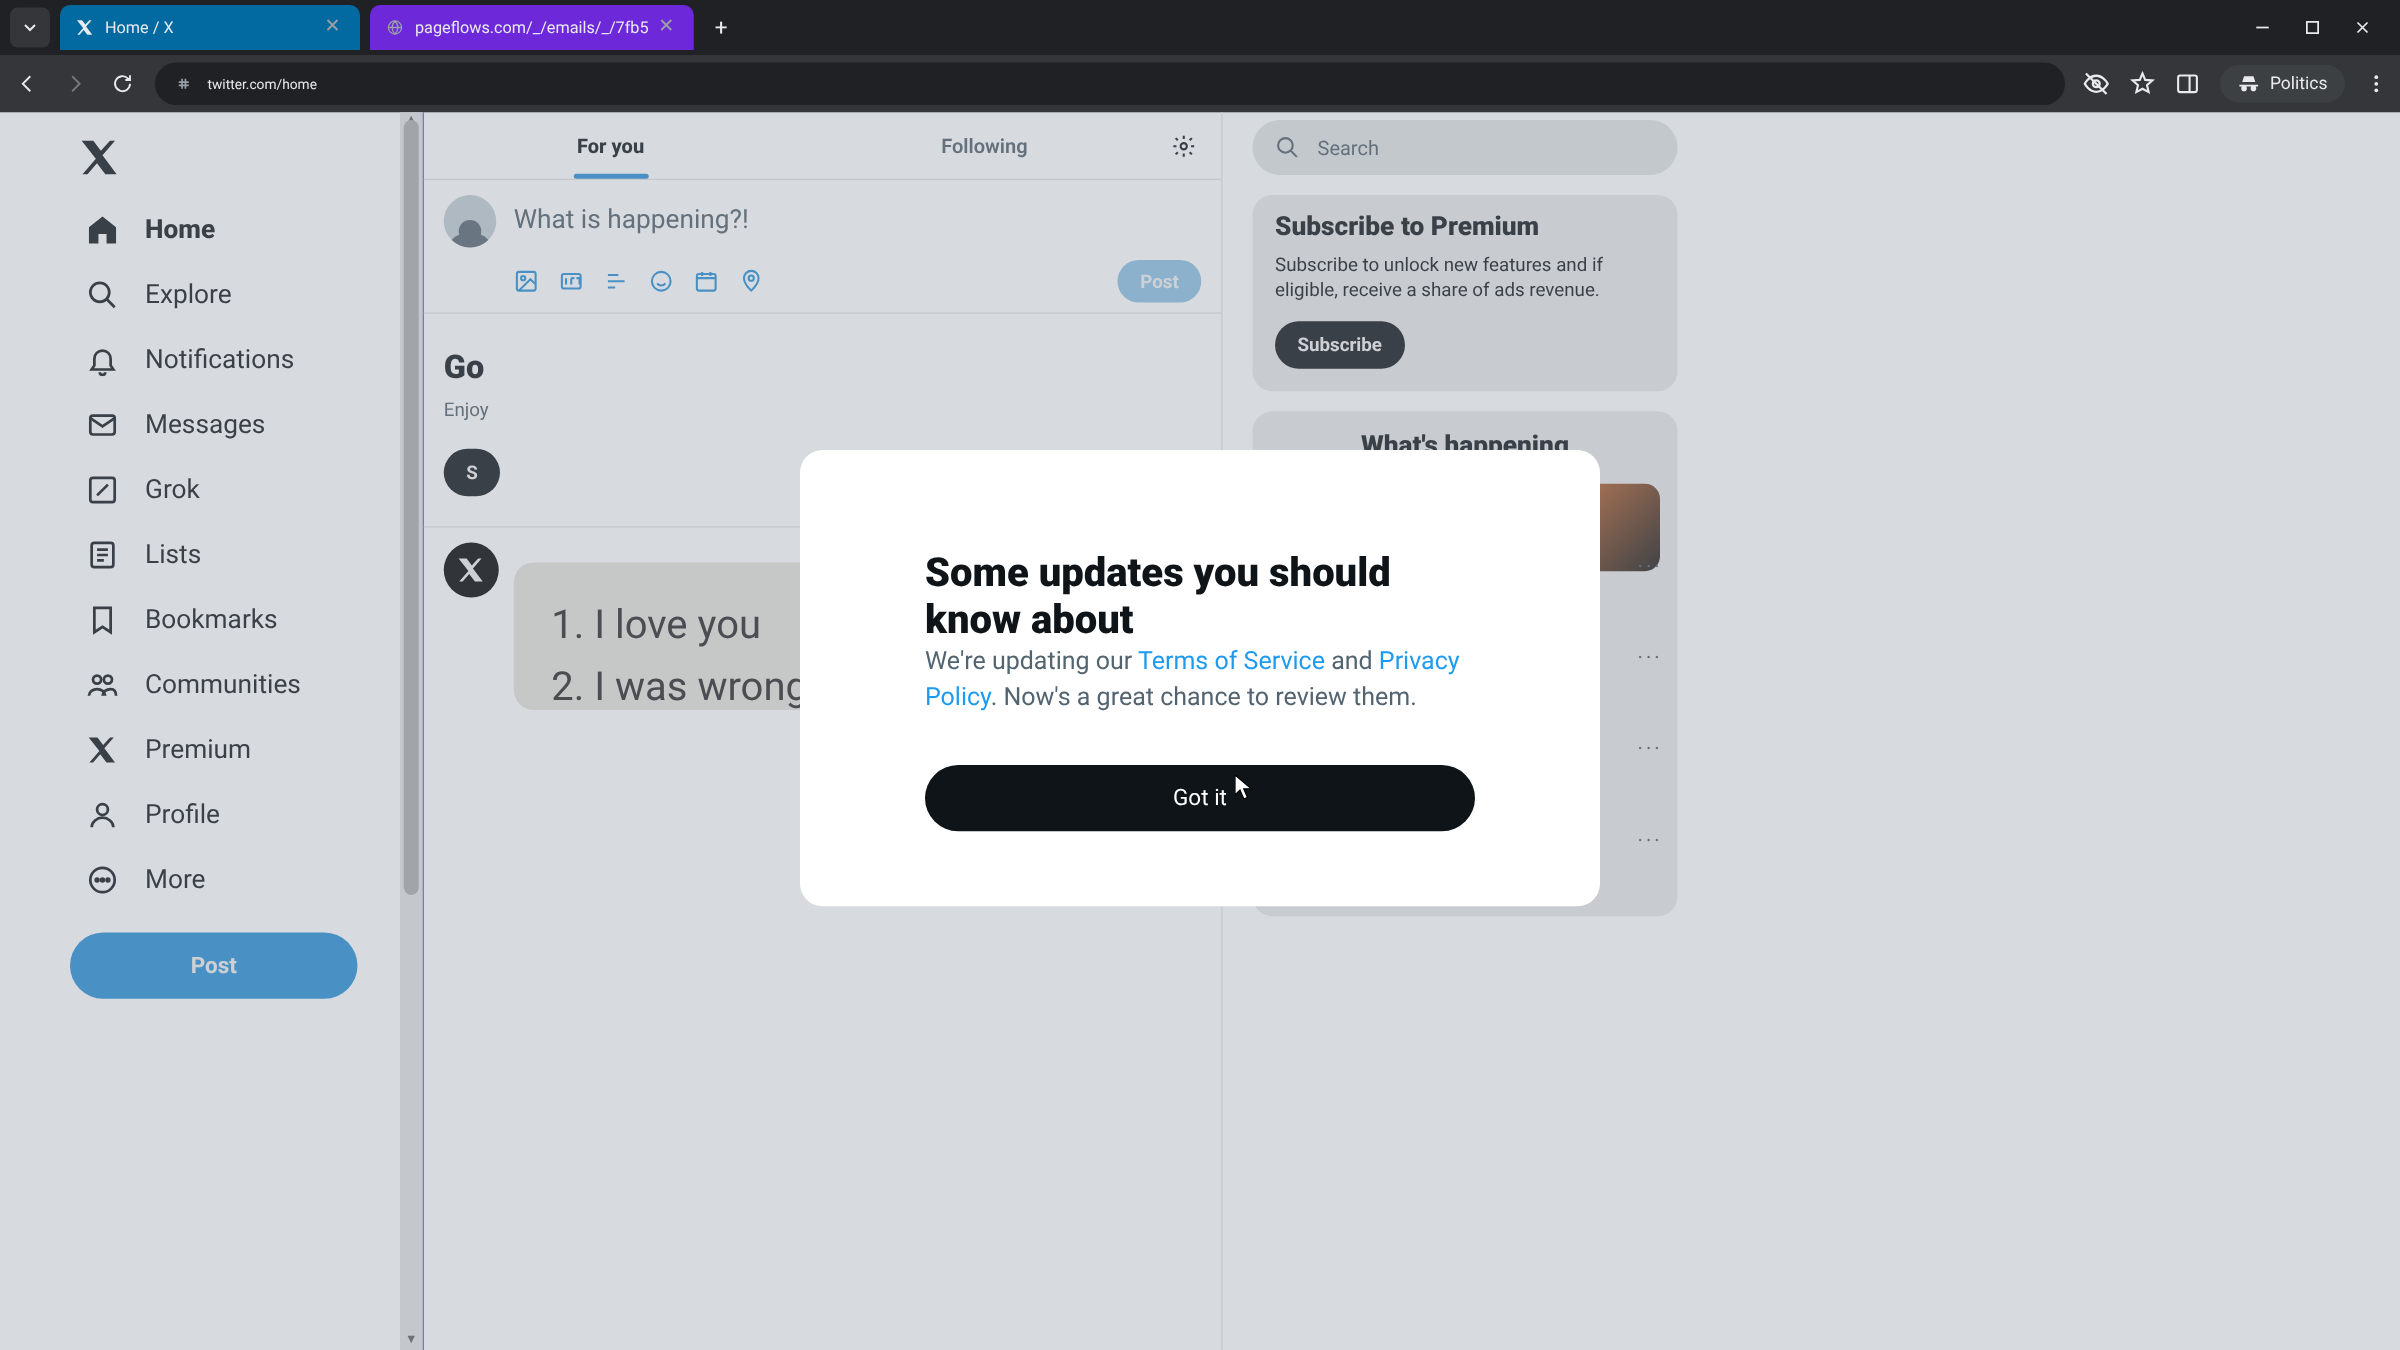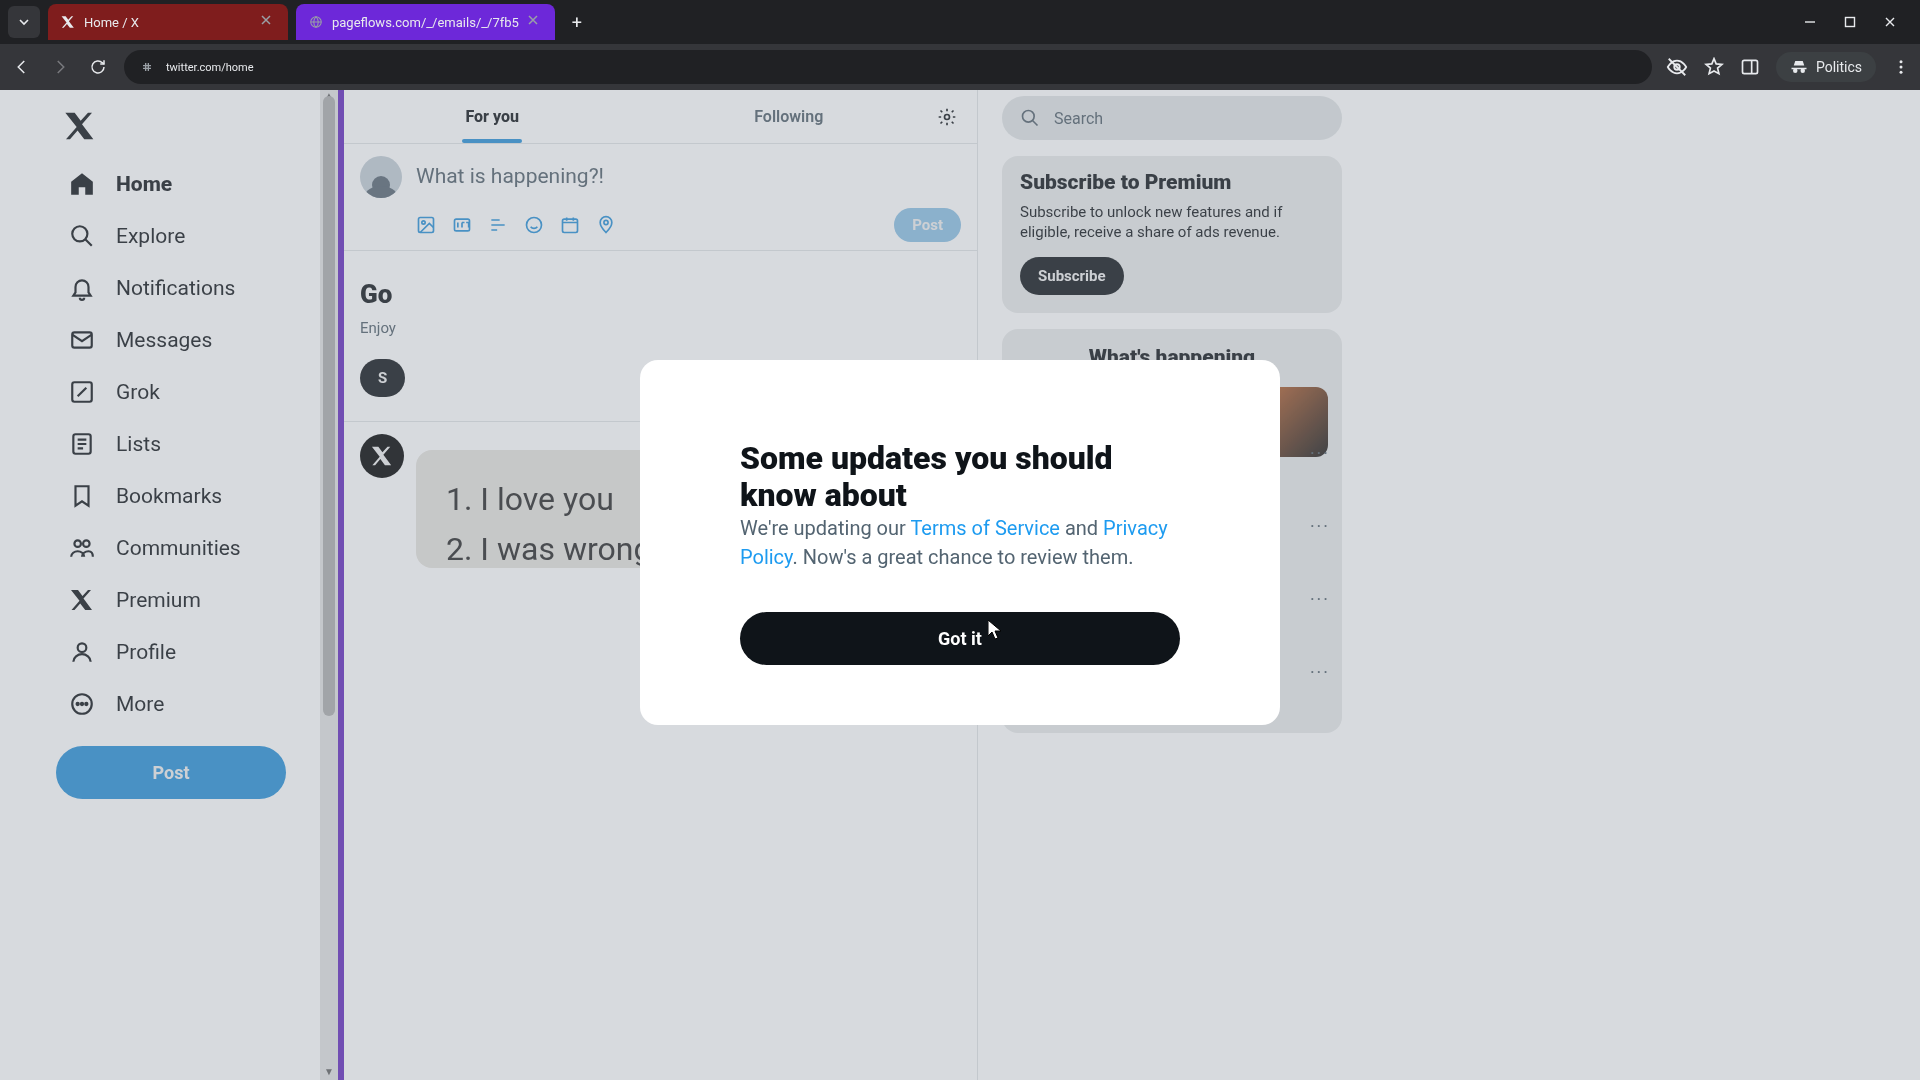--- a/index.html
+++ b/index.html
@@ -2,21 +2,21 @@
 <html><head>
 <meta charset="utf-8">
 <style>
 * { margin: 0; padding: 0; box-sizing: border-box; font-family: -apple-system, BlinkMacSystemFont, "Segoe UI", Roboto, Helvetica, Arial, sans-serif; }
 body { width: 1920px; height: 1080px; overflow: hidden; background: #fff; transform-origin: top left; }
 
 
 .browser-chrome { background: #202124; height: 90px; display: flex; flex-direction: column; }
 .tab-bar { height: 44px; display: flex; align-items: center; padding: 0 8px; gap: 0; }
 .tab-menu { width: 32px; height: 32px; border-radius: 6px; background: #35363a; display: flex; align-items: center; justify-content: center; color: #e8eaed; }
-.tab { height: 36px; background: #7f1d1d; border-radius: 8px 8px 0 0; display: flex; align-items: center; padding: 0 12px; gap: 8px; min-width: 240px; margin-left: 8px; color: #e8eaed; font-size: 13px; position: relative; }
+.tab { height: 36px; background: #0369a1; border-radius: 8px 8px 0 0; display: flex; align-items: center; padding: 0 12px; gap: 8px; min-width: 240px; margin-left: 8px; color: #e8eaed; font-size: 13px; position: relative; }
 .tab.inactive { background: #6d28d9; }
 .tab-favicon { width: 16px; height: 16px; display: flex; align-items: center; justify-content: center; }
 .tab-close { width: 16px; height: 16px; margin-left: auto; color: #9aa0a6; }
 .new-tab { width: 28px; height: 28px; color: #e8eaed; display: flex; align-items: center; justify-content: center; margin-left: 8px; font-size: 18px; }
 .window-controls { margin-left: auto; display: flex; gap: 20px; color: #e8eaed; padding-right: 12px; }
 .window-ctrl { width: 20px; height: 20px; display: flex; align-items: center; justify-content: center; }
 .addr-bar { height: 46px; display: flex; align-items: center; padding: 0 10px; gap: 14px; background: #35363a; }
 .nav-btn { width: 24px; height: 24px; color: #e8eaed; display: flex; align-items: center; justify-content: center; }
 .nav-btn.disabled { color: #78797d; }
 .url-box { flex: 1; background: #202124; border-radius: 20px; height: 34px; display: flex; align-items: center; padding: 0 14px; gap: 10px; color: #e8eaed; font-size: 11px; }
@@ -32,21 +32,21 @@
 
 
 .left-col { width: 320px; padding: 8px 8px 16px 56px; display: flex; flex-direction: column; }
 .x-logo { width: 36px; height: 36px; margin: 12px 0 12px 8px; }
 .nav-item { display: flex; align-items: center; gap: 20px; padding: 12px 12px; font-size: 21px; color: #0f1419; border-radius: 999px; }
 .nav-item.active { font-weight: 800; }
 .nav-icon { width: 28px; height: 28px; display: flex; align-items: center; justify-content: center; }
 .post-btn { background: #1d9bf0; color: #fff; font-size: 18px; font-weight: 700; border-radius: 999px; padding: 16px 0; text-align: center; margin-top: 16px; width: 230px; }
 
 
-.center-col { width: 640px; border-left: 6px solid #6d28d9; border-right: 1px solid #eff3f4; }
+.center-col { width: 640px; border-left: 1px solid #6d28d9; border-right: 1px solid #eff3f4; }
 .tabs-row { display: flex; align-items: center; height: 54px; border-bottom: 1px solid #eff3f4; }
 .feed-tab { flex: 1; text-align: center; font-size: 16px; color: #536471; font-weight: 600; position: relative; height: 100%; display: flex; align-items: center; justify-content: center; }
 .feed-tab.active { color: #0f1419; font-weight: 800; }
 .feed-tab.active::after { content:""; position:absolute; bottom:0; width:60px; height:4px; background:#1d9bf0; border-radius:4px; }
 .gear { width: 40px; text-align: center; color: #0f1419; }
 .compose { padding: 12px 16px 8px; display: flex; gap: 14px; border-bottom: 1px solid #eff3f4; }
 .avatar { width: 42px; height: 42px; border-radius: 50%; background: #cdd9e3; flex-shrink: 0; position:relative; overflow:hidden; }
 .avatar-inner { position:absolute; bottom:4px; left:50%; transform:translateX(-50%); width:18px; height:18px; background:#5a6b7a; border-radius:50%; }
 .avatar-body { position:absolute; bottom:-8px; left:50%; transform:translateX(-50%); width:32px; height:20px; background:#5a6b7a; border-radius:50% 50% 0 0; }
 .compose-right { flex: 1; }
@@ -78,21 +78,21 @@
 .trend-sub a { color: #1d9bf0; text-decoration: none; }
 .trend-more { position: absolute; right: 12px; top: 10px; color: #536471; font-size: 18px; letter-spacing: 2px; }
 .trend-thumb { position: absolute; right: 14px; top: 10px; width: 70px; height: 70px; border-radius: 12px; background: linear-gradient(135deg,#d96a28,#1a1a1a); }
 
 
 .modal-backdrop { position: absolute; inset: 0; background: rgba(140,150,160,0.35); display: flex; align-items: flex-start; justify-content: center; padding-top: 270px; }
 .modal { width: 640px; background: #fff; border-radius: 18px; padding: 80px 100px 60px; position: relative; }
 .modal h2 { font-size: 32px; font-weight: 900; color:#0f1419; line-height:1.15; }
 .modal p { font-size: 20px; color: #536471; line-height: 1.45; margin-bottom: 40px; }
 .modal a { color: #1d9bf0; text-decoration: none; }
-.modal-btn { background: #0f1419; color: #fff; font-size: 18px; font-weight: 700; padding: 16px 0; border-radius: 999px; text-align: center; position: relative; }
+.modal-btn { background: #0f1419; color: #fff; font-size: 18px; font-weight: 400; padding: 16px 0; border-radius: 999px; text-align: center; position: relative; }
 .cursor { position: absolute; top: 8px; left: calc(50% + 28px); }
 
 
 .dimmed { filter: brightness(0.94) saturate(0.9); }
 
 svg { display: block; }
 </style>
 </head>
 <body>
 

